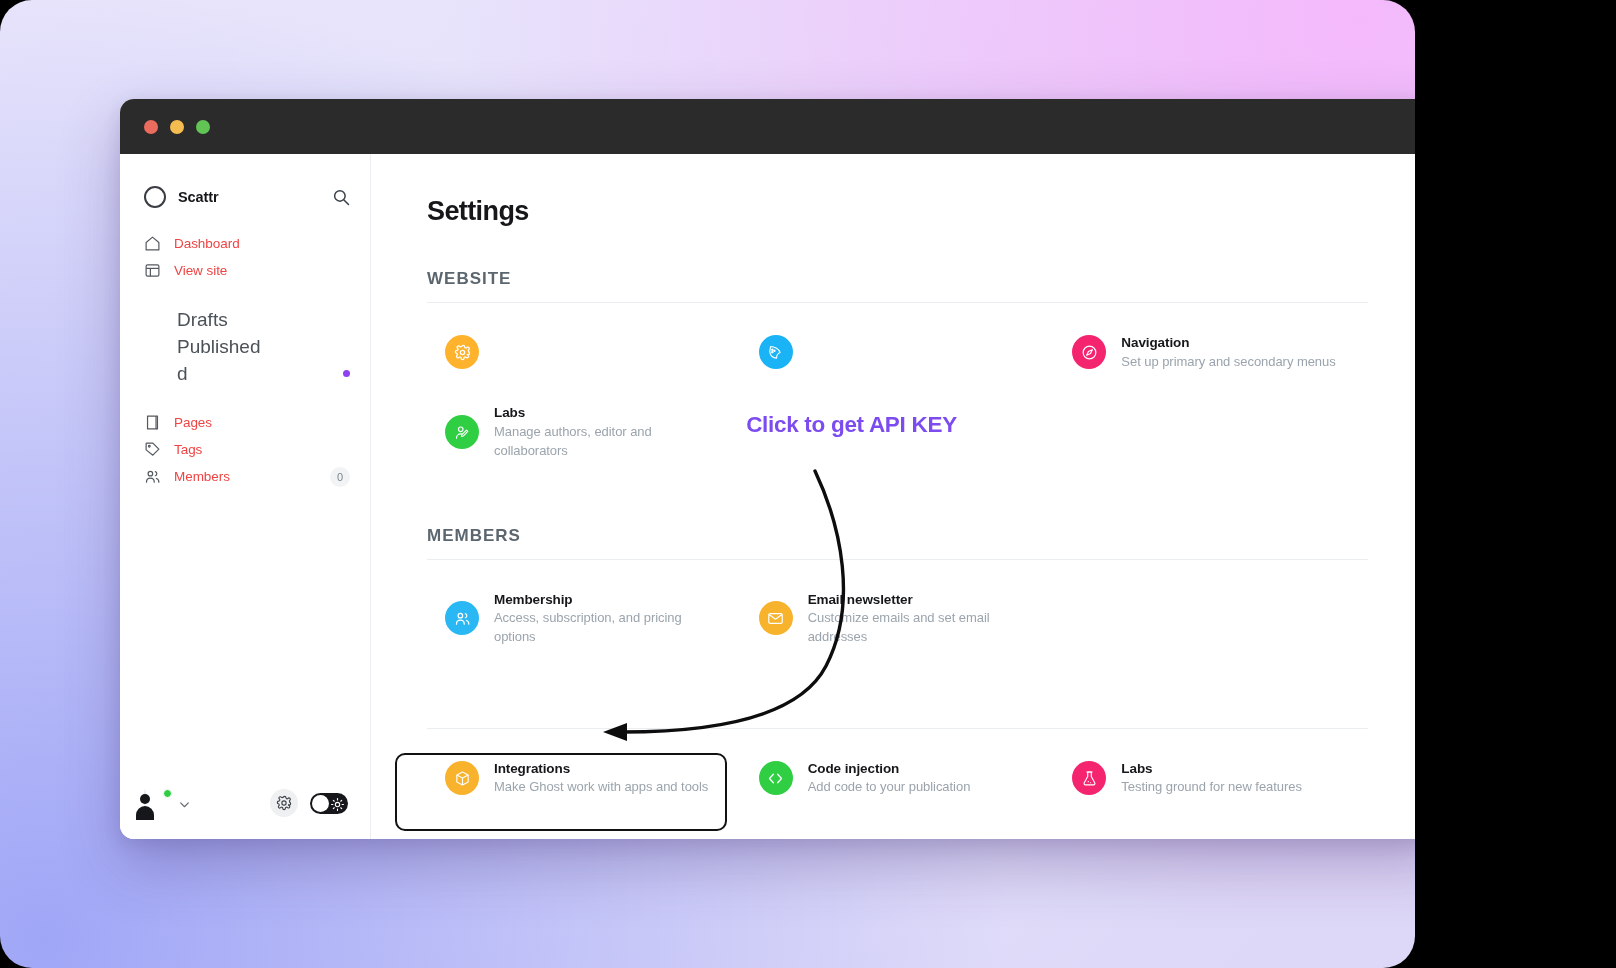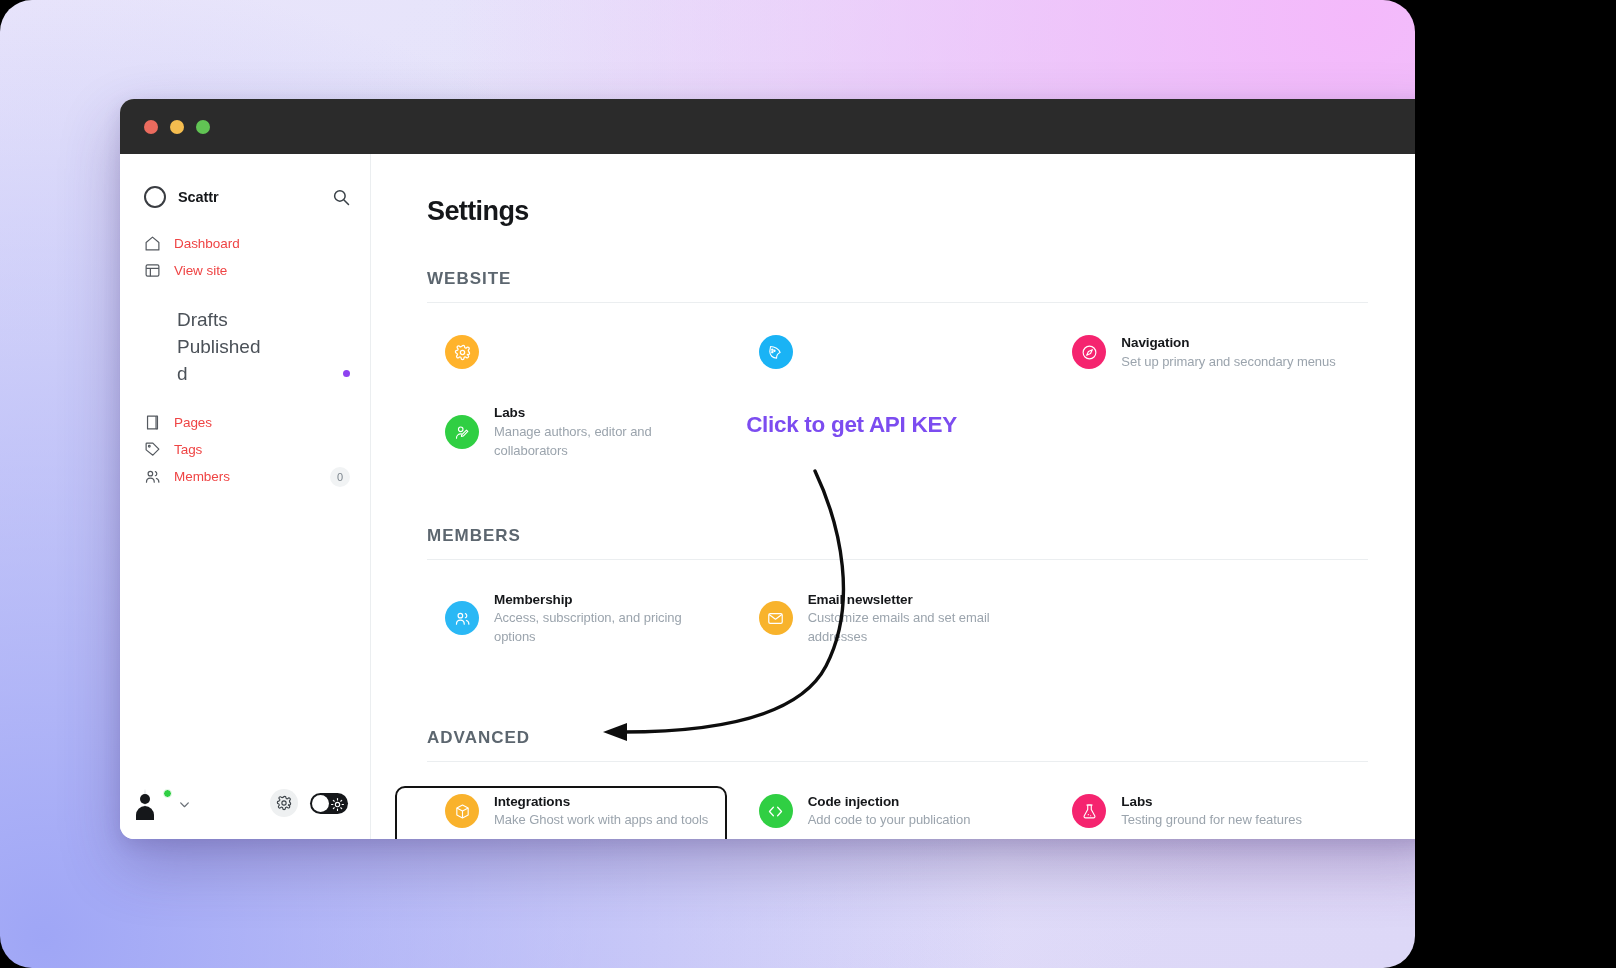--- a/index.html
+++ b/index.html
@@ -471,21 +471,20 @@
                 <div class="card-title">Email newsletter</div>
                 <div class="card-desc">Customize emails and set email addresses</div>
               </span>
             </div>
           </div>
         </div>
 
         <div style="height:73px"></div>
 
         <div class="section">
-          <div class="section-label">ADVANCED</div>
           <div class="section-rule"></div>
           <div class="grid cardwrap">
 
             <div id="highlight-box"></div>
 
             <div class="card">
               <span class="card-icon" style="background:#f9b22c">
                 <svg viewBox="0 0 24 24" fill="none" stroke="currentColor" stroke-width="1.6" stroke-linejoin="round">
                   <path d="M12 2.8 20 7v10l-8 4.2L4 17V7z"></path>
                     <path d="M4 7l8 4.2L20 7"></path>

